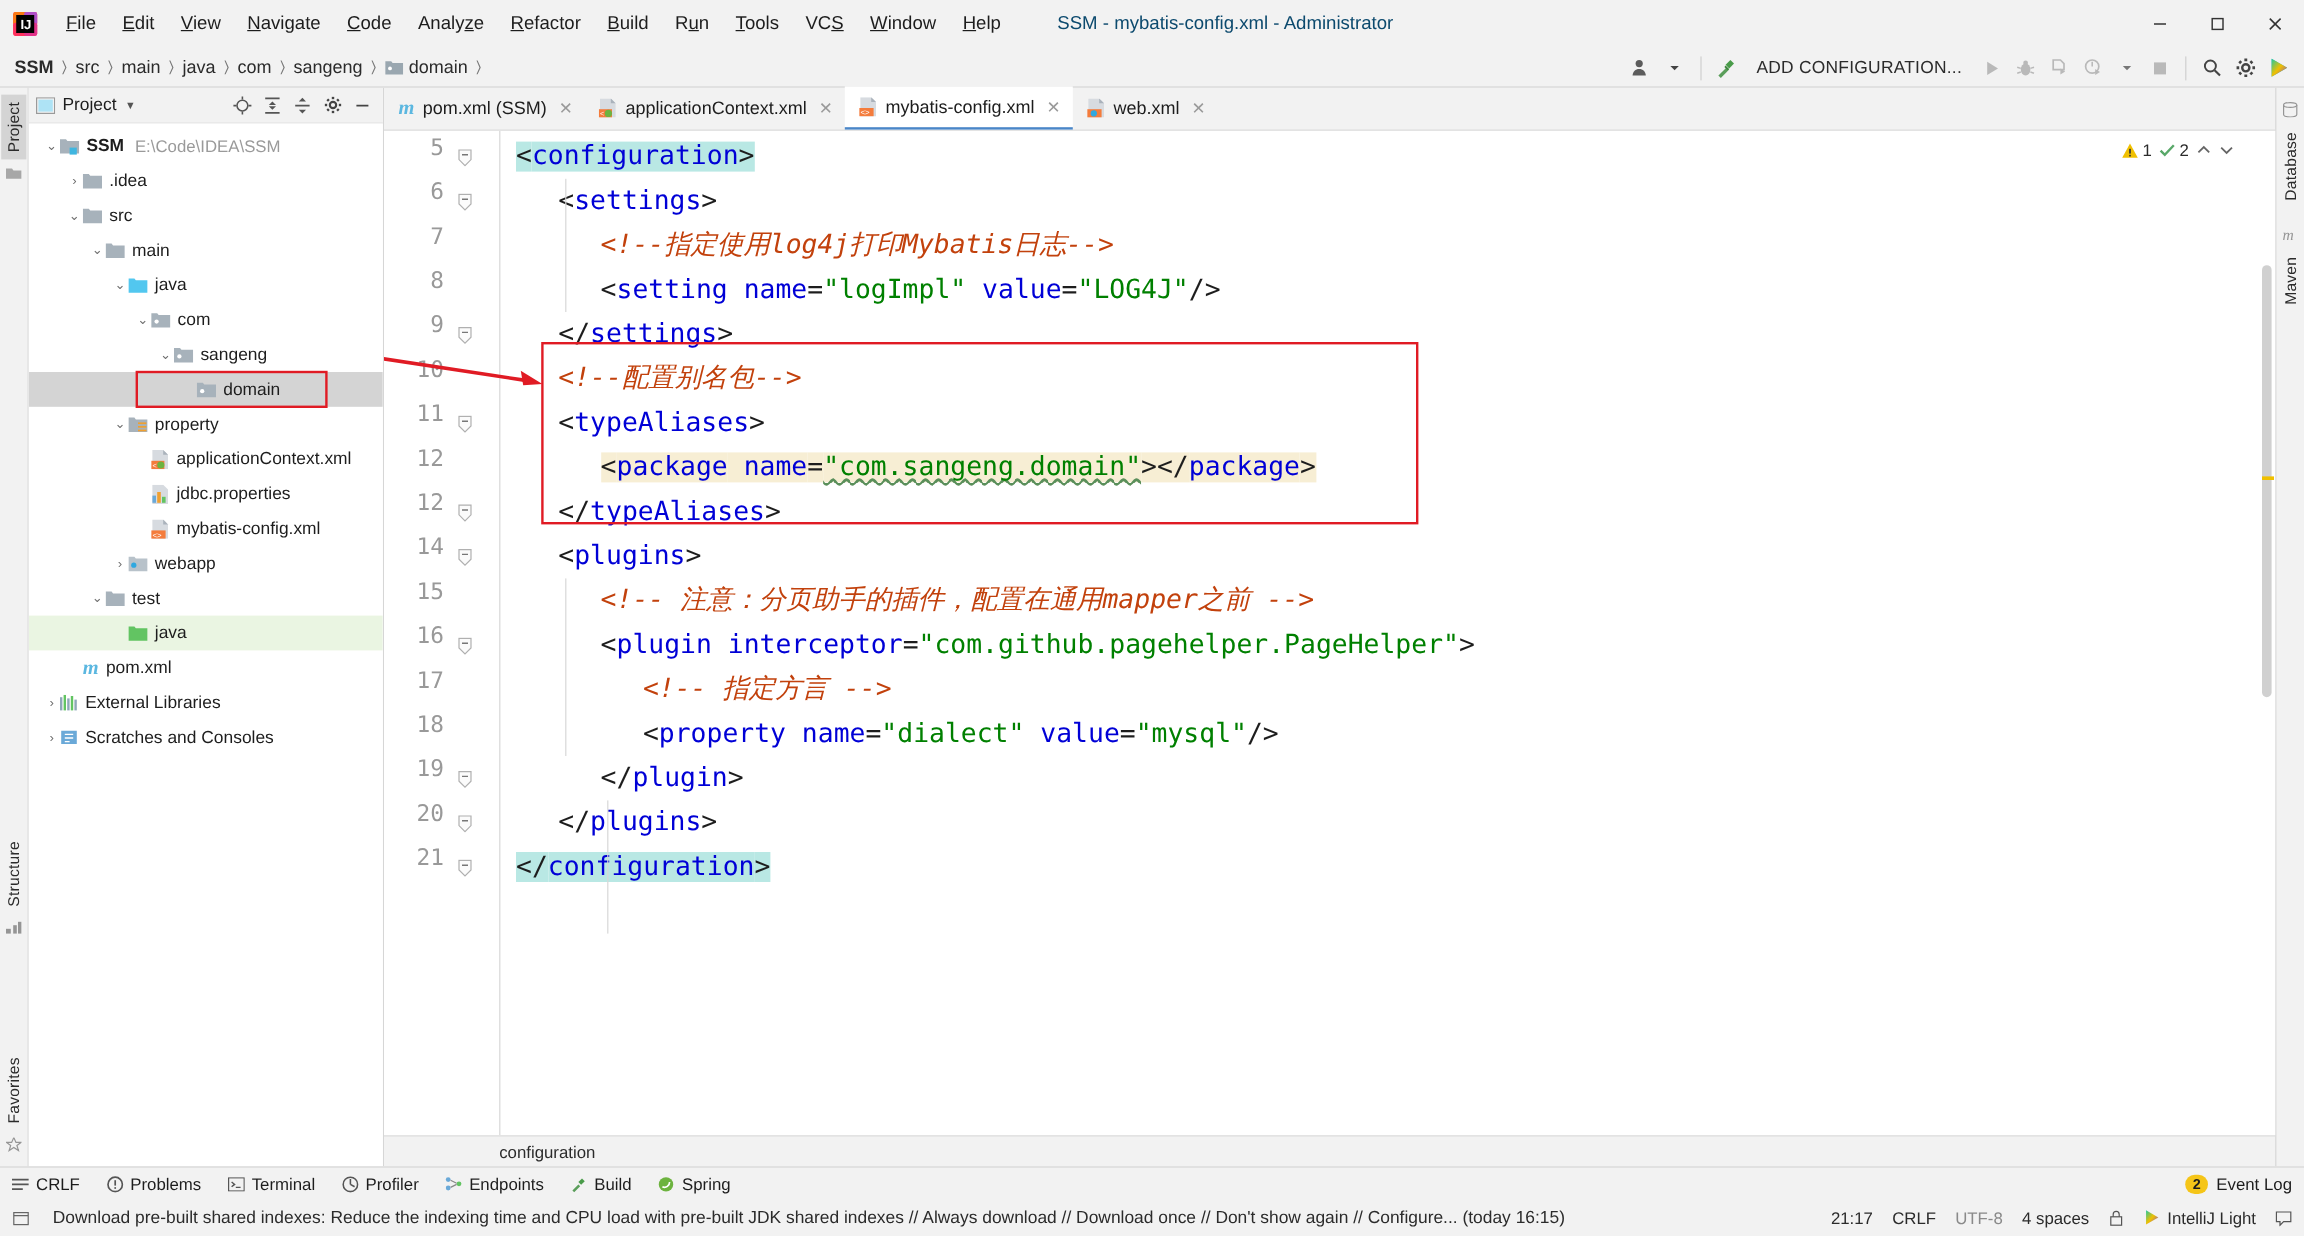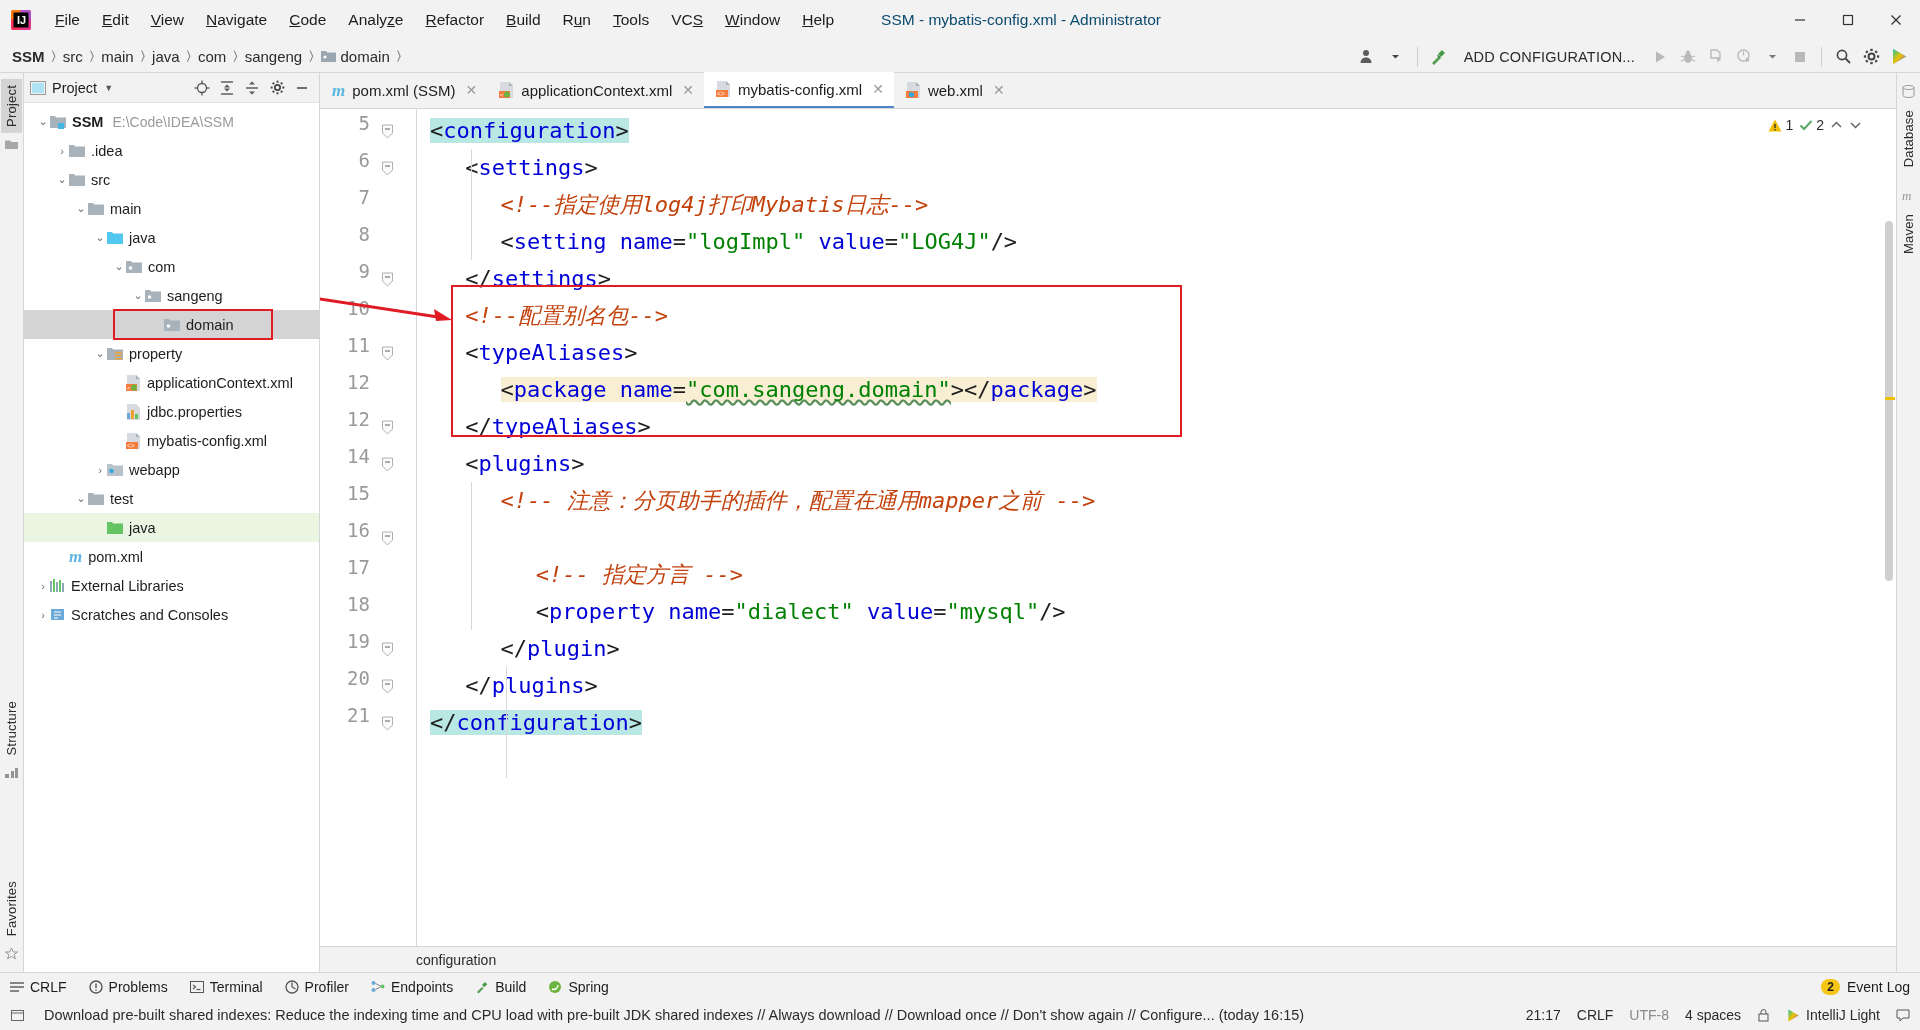--- a/index.html
+++ b/index.html
@@ -104,21 +104,21 @@
   .twbar { height:28px; background:#f2f2f2; border-top:1px solid #d6d6d6; display:flex; align-items:center; padding:0 10px; gap:20px; font-size:14px; color:#1d1d1d; flex:0 0 28px; position:relative;}
   .tw { display:flex; align-items:center; gap:6px; }
   .twbar-right { position:absolute; right:10px; display:flex; align-items:center; gap:7px; }
   .evbadge { background:#f5c518; color:#1d1d1d; border-radius:9px; font-size:12px; padding:1px 6px; font-weight:700;}
 
   
   .status { height:30px; background:#f2f2f2; display:flex; align-items:center; padding:0 10px; font-size:14.5px; color:#2b2b2b; position:relative; flex:0 0 30px;}
   .status .msg { margin-left:19px; }
   .status-right { position:absolute; right:10px; display:flex; align-items:center; gap:16px; font-size:14px;}
   .status-right .dim { color:#8a8a8a; }
-  .ij-mini { display:inline-flex; align-items:flex-end; gap:5px; }
+  .ij-mini { display:inline-flex; align-items:flex-start; gap:5px; }
   svg { display:block; }
 </style>
 </head>
 <body>
 
 <div class="app">
 
   <div class="menubar">
     <div class="ij-logo">
       <svg width="22" height="22" viewBox="0 0 22 22">
@@ -712,20 +712,21 @@
             <div class="cl" style="top: 40px; left: 49.25px;"><span class="brk">&lt;</span><span class="tagb">settings</span><span class="brk">&gt;</span></div>
             <div class="cl" style="top: 77px; left: 84.5px;"><span class="cmt">&lt;!--指定使用log4j打印Mybatis日志--&gt;</span></div>
             <div class="cl" style="top: 114px; left: 84.5px;"><span class="brk">&lt;</span><span class="tagb">setting</span><span class="brk"> </span><span class="attr">name</span><span class="brk">=</span><span class="val">"logImpl"</span><span class="brk"> </span><span class="attr">value</span><span class="brk">=</span><span class="val">"LOG4J"</span><span class="brk">/&gt;</span></div>
             <div class="cl" style="top: 151px; left: 49.25px;"><span class="brk">&lt;/</span><span class="tagb">settings</span><span class="brk">&gt;</span></div>
             <div class="cl" style="top: 188px; left: 49.25px;"><span class="cmt">&lt;!--配置别名包--&gt;</span></div>
             <div class="cl" style="top: 225px; left: 49.25px;"><span class="brk">&lt;</span><span class="tagb">typeAliases</span><span class="brk">&gt;</span></div>
             <div class="cl" style="top: 262px; left: 84.5px;"><span class="brk hl-yellow">&lt;</span><span class="tagb hl-yellow">package</span><span class="brk hl-yellow"> </span><span class="attr hl-yellow">name</span><span class="brk hl-yellow">=</span><span class="val hl-yellow squiggle">"com.sangeng.domain"</span><span class="brk hl-yellow">&gt;&lt;/</span><span class="tagb hl-yellow">package</span><span class="brk hl-yellow">&gt;</span></div>
             <div class="cl" style="top: 299px; left: 49.25px;"><span class="brk">&lt;/</span><span class="tagb">typeAliases</span><span class="brk">&gt;</span></div>
             <div class="cl" style="top: 336px; left: 49.25px;"><span class="brk">&lt;</span><span class="tagb">plugins</span><span class="brk">&gt;</span></div>
             <div class="cl" style="top: 373px; left: 84.5px;"><span class="cmt">&lt;!-- 注意：分页助手的插件，配置在通用mapper之前 --&gt;</span></div>
+            <div class="cl" style="top: 410px; left: 84.5px;"><span class="brk">&lt;</span><span class="tagb">plugin</span><span class="brk"> </span><span class="attr">interceptor</span><span class="brk">=</span><span class="val">"com.github.pagehelper.PageHelper"</span><span class="brk">&gt;</span></div>
             <div class="cl" style="top: 447px; left: 119.75px;"><span class="cmt">&lt;!-- 指定方言 --&gt;</span></div>
             <div class="cl" style="top: 484px; left: 119.75px;"><span class="brk">&lt;</span><span class="tagb">property</span><span class="brk"> </span><span class="attr">name</span><span class="brk">=</span><span class="val">"dialect"</span><span class="brk"> </span><span class="attr">value</span><span class="brk">=</span><span class="val">"mysql"</span><span class="brk">/&gt;</span></div>
             <div class="cl" style="top: 521px; left: 84.5px;"><span class="brk">&lt;/</span><span class="tagb">plugin</span><span class="brk">&gt;</span></div>
             <div class="cl" style="top: 558px; left: 49.25px;"><span class="brk">&lt;/</span><span class="tagb">plugins</span><span class="brk">&gt;</span></div>
             <div class="cl" style="top: 595px; left: 14px;"><span class="brk hl-cyan">&lt;/</span><span class="tagb hl-cyan">configuration</span><span class="brk hl-cyan">&gt;</span></div>
             <div class="vline" style="left: 55px; top: 40px; height: 111px; bottom: auto;"></div>
             <div class="vline" style="left: 55px; top: 373px; height: 148px; bottom: auto;"></div>
             <div class="vline" style="left: 90px; top: 558px; height: 111px; bottom: auto;"></div>
           </div>
 

